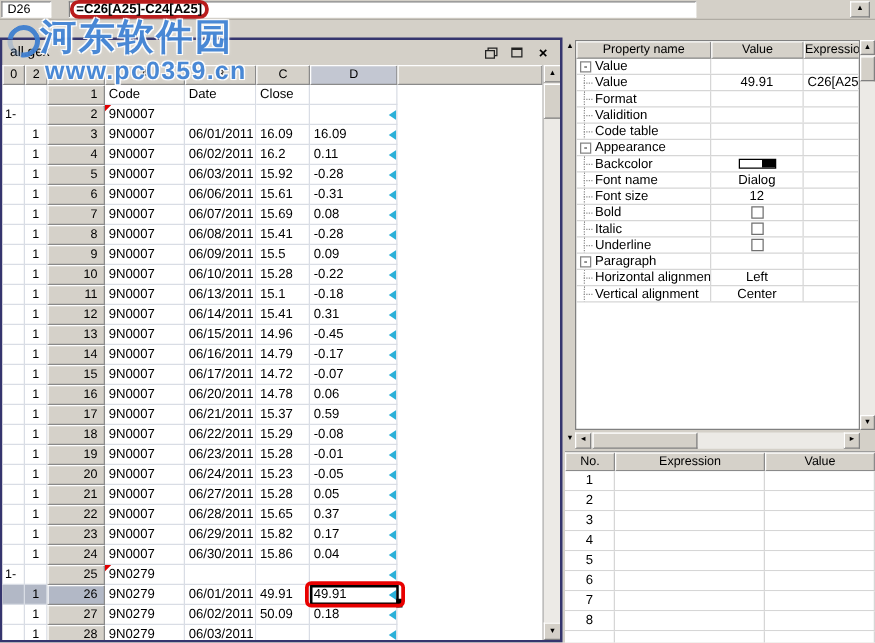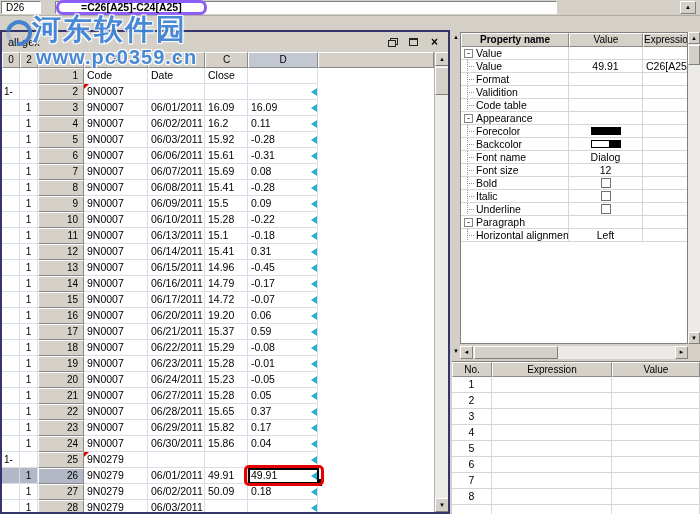--- a/index.html
+++ b/index.html
@@ -6,22 +6,22 @@
   html,body { width:700px; height:514px; overflow:hidden; background:#d4d0c8;
     font-family:"Liberation Sans","DejaVu Sans",sans-serif; font-size:11px; color:#000; }
   #app { position:relative; width:700px; height:514px; }
 
   
   #formula-bar { position:absolute; left:0; top:0; width:700px; height:16px; background:#d4d0c8; border-bottom:1px solid #b0aca4; }
   .name-box { position:absolute; left:1px; top:1px; width:40px; height:13px; background:#fff;
     border:1px solid; border-color:#808080 #fff #fff #808080; font-size:10px; line-height:11px; padding-left:4px; }
   .formula-field { position:absolute; left:55px; top:1px; width:502px; height:13px; background:#fff;
     border:1px solid; border-color:#808080 #fff #fff #808080; display:flex; align-items:center; overflow:visible; }
-  .red-box { display:inline-flex; align-items:center; height:15px; margin-top:-1px; border:3px solid #8b5cf6;
-    border-radius:7px; padding:0 22px; font-weight:bold; font-size:10.5px; white-space:nowrap; background:#fff; }
+  .red-box { display:inline-flex; align-items:center; height:15px; margin-top:-1px; border:3px solid #b91c1c;
+    border-radius:7px; padding:0 2px; font-weight:bold; font-size:10.5px; white-space:nowrap; background:#fff; }
   .mini-btn { position:absolute; right:4px; top:1px; width:16px; height:13px; background:#d4d0c8;
     border:1px solid; border-color:#fff #808080 #808080 #fff; font-size:6px; text-align:center; line-height:11px; }
 
   
   #grid-window { position:absolute; left:0; top:30px; width:450px; height:484px; background:#d4d0c8;
     border:2px solid #35356e; }
   .win-titlebar { position:relative; height:20px; background:#d4d0c8; line-height:20px; padding-left:6px; font-size:11px; }
   .win-btns { position:absolute; right:6px; top:3px; display:flex; gap:6px; }
   .win-btn { width:15px; height:14px; display:flex; align-items:center; justify-content:center; }
   .ico-restore { position:relative; width:10px; height:9px; }
@@ -70,21 +70,21 @@
     border:1px solid; border-color:#fff #808080 #808080 #fff; }
 
   
   #right-panel { position:absolute; left:452px; top:30px; width:248px; height:484px; background:#d4d0c8; }
   .panel-strip { position:absolute; left:0; top:0; width:8px; height:330px; }
   .strip-arrow { position:absolute; left:0; width:8px; font-size:6px; text-align:center; }
   .prop-grid { position:absolute; left:8px; top:2px; width:228px; height:312px; background:#fff; border:1px solid #808080; overflow:hidden; }
   .prop-header { display:flex; height:14px; }
   .ph { background:#d5d1c9; border:1px solid; border-color:#fdfdfd #8a8a8a #8a8a8a #fdfdfd;
     font-size:10px; text-align:center; line-height:12px; overflow:visible; white-space:nowrap; }
-  .ph-name { width:108px; flex:0 0 108px;font-weight:bold; }
+  .ph-name { width:108px; flex:0 0 108px; }
   .ph-value { width:74px; flex:0 0 74px; }
   .ph-expr { flex:1 1 auto; }
   .prop-row { display:flex; height:13px; border-bottom:1px solid #d6d6d6; }
   .pc { height:12px; overflow:hidden; white-space:nowrap; }
   .pname { width:108px; flex:0 0 108px; border-right:1px solid #d6d6d6; display:flex; align-items:center; padding-left:2px; font-size:10.5px; }
   .pval { width:74px; flex:0 0 74px; border-right:1px solid #d6d6d6; display:flex; align-items:center; justify-content:center; font-size:10.5px; }
   .pexpr { flex:1 1 auto; padding-left:3px; font-size:10.5px; line-height:12px; }
   .expand-box { width:9px; height:9px; flex:0 0 9px; border:1px solid #848484; background:#fff;
     font-size:9px; line-height:6px; text-align:center; margin:0 3px 0 1px; }
   .conn { position:relative; width:13px; flex:0 0 13px; align-self:stretch; }
@@ -316,21 +316,21 @@
             <div class="gc dc cc">14.72</div>
             <div class="gc dc cd tri">-0.07</div>
             <div class="gc cf"></div>
           </div>
           <div class="grid-row">
             <div class="gc og cg1"></div>
             <div class="gc og cg2">1</div>
             <div class="gc rh crh">16</div>
             <div class="gc dc ca">9N0007</div>
             <div class="gc dc cb">06/20/2011</div>
-            <div class="gc dc cc">19.20</div>
+            <div class="gc dc cc">14.78</div>
             <div class="gc dc cd tri">0.06</div>
             <div class="gc cf"></div>
           </div>
           <div class="grid-row">
             <div class="gc og cg1"></div>
             <div class="gc og cg2">1</div>
             <div class="gc rh crh">17</div>
             <div class="gc dc ca">9N0007</div>
             <div class="gc dc cb">06/21/2011</div>
             <div class="gc dc cc">15.37</div>
@@ -513,30 +513,20 @@
             <div class="pc pname">
               <div class="expand-box">-</div>
               <span>Appearance</span>
             </div>
             <div class="pc pval"></div>
             <div class="pc pexpr"></div>
           </div>
           <div class="prop-row">
             <div class="pc pname">
               <div class="conn"></div>
-              <span>Forecolor</span>
-            </div>
-            <div class="pc pval">
-              <div class="swatch fore"></div>
-            </div>
-            <div class="pc pexpr"></div>
-          </div>
-          <div class="prop-row">
-            <div class="pc pname">
-              <div class="conn"></div>
               <span>Backcolor</span>
             </div>
             <div class="pc pval">
               <div class="swatch back"></div>
             </div>
             <div class="pc pexpr"></div>
           </div>
           <div class="prop-row">
             <div class="pc pname">
               <div class="conn"></div>
@@ -590,20 +580,28 @@
             </div>
             <div class="pc pval"></div>
             <div class="pc pexpr"></div>
           </div>
           <div class="prop-row">
             <div class="pc pname">
               <div class="conn"></div>
               <span>Horizontal alignment</span>
             </div>
             <div class="pc pval">Left</div>
+            <div class="pc pexpr"></div>
+          </div>
+          <div class="prop-row">
+            <div class="pc pname">
+              <div class="conn"></div>
+              <span>Vertical alignment</span>
+            </div>
+            <div class="pc pval">Center</div>
             <div class="pc pexpr"></div>
           </div>
         </div>
     </div>
 
     <div class="prop-vscroll">
       <div class="scroll-btn">▲</div>
       <div class="scroll-thumb"></div>
       <div class="scroll-btn bottom">▼</div>
     </div>

